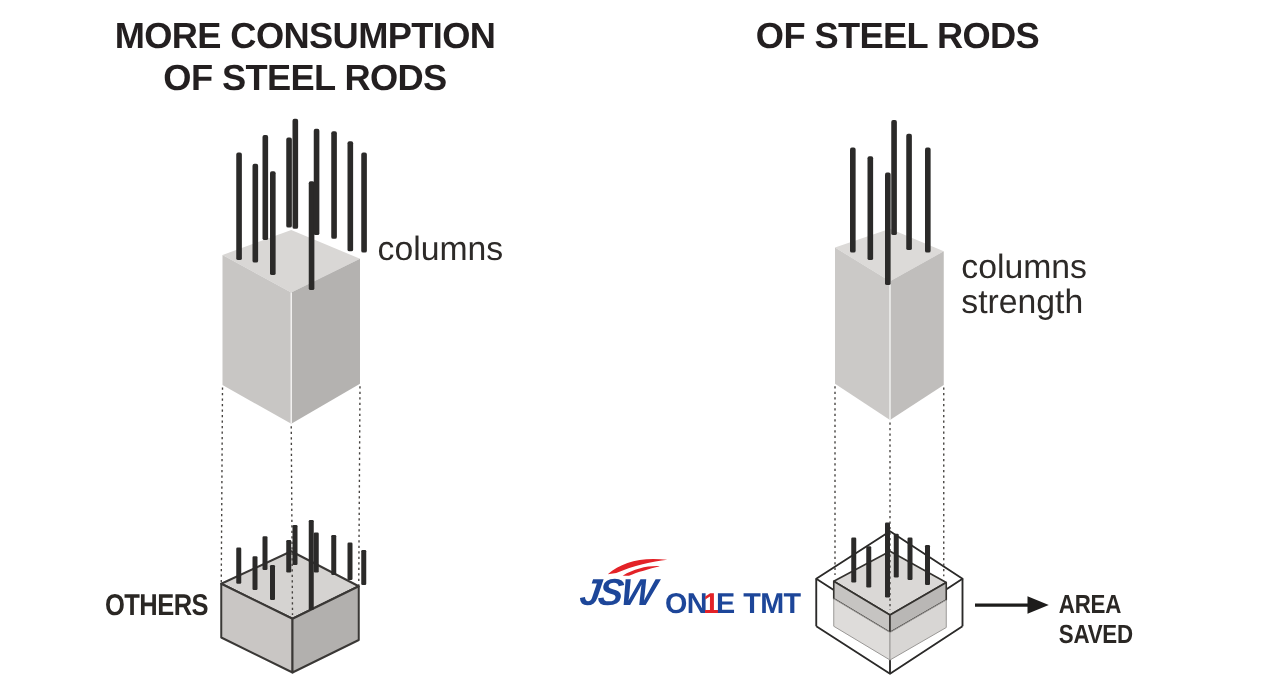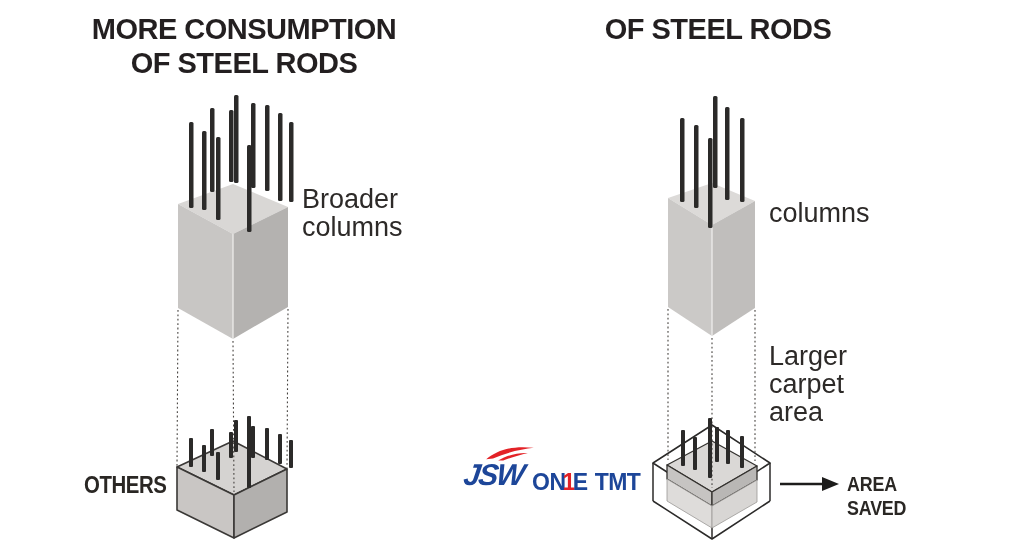--- a/index.html
+++ b/index.html
@@ -147,33 +147,28 @@
 
   <div class="title title-left">
     <div>MORE CONSUMPTION</div>
     <div>OF STEEL RODS</div>
   </div>
   <div class="title title-right">
     <div>OF STEEL RODS</div>
   </div>
 
   <div class="label label-broader">
-    <div>Broader</div>
     <div>columns</div>
   </div>
 
   <div class="label label-thinner">
     <div>columns</div>
+    <div>strength</div>
   </div>
 
-  <div class="label label-larger">
-    <div>Larger</div>
-    <div>carpet</div>
-    <div>area</div>
-  </div>
 
   <div class="label-caps label-others">OTHERS</div>
 
   <div class="label-caps label-area-saved">AREA SAVED</div>
 
   <div class="logo">
     <svg class="swoosh" viewBox="0 0 60 20">
       <path d="M2,18 C15,7 33,1.5 58,4.5 C44,6 26,10 10,17 Z" fill="#e32227"></path>
       <path d="M16,19.5 C27,13 39,10 51,10.5 C41,13 30,16 22,19.5 Z" fill="#e32227"></path>
     </svg>

